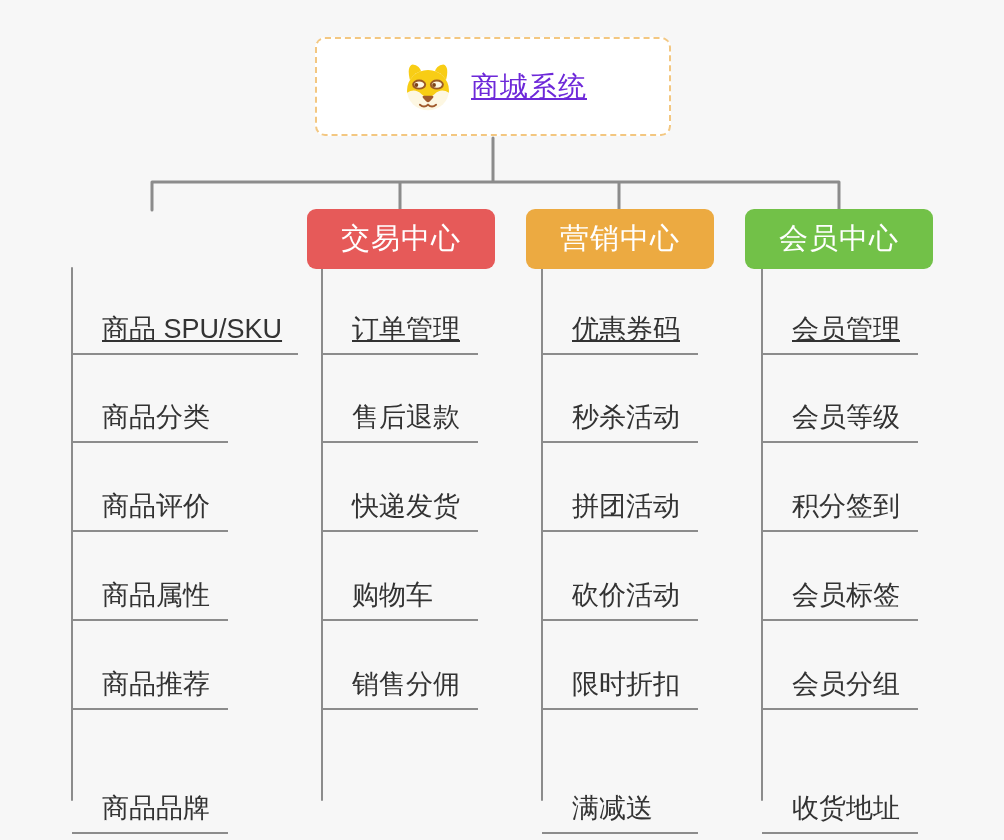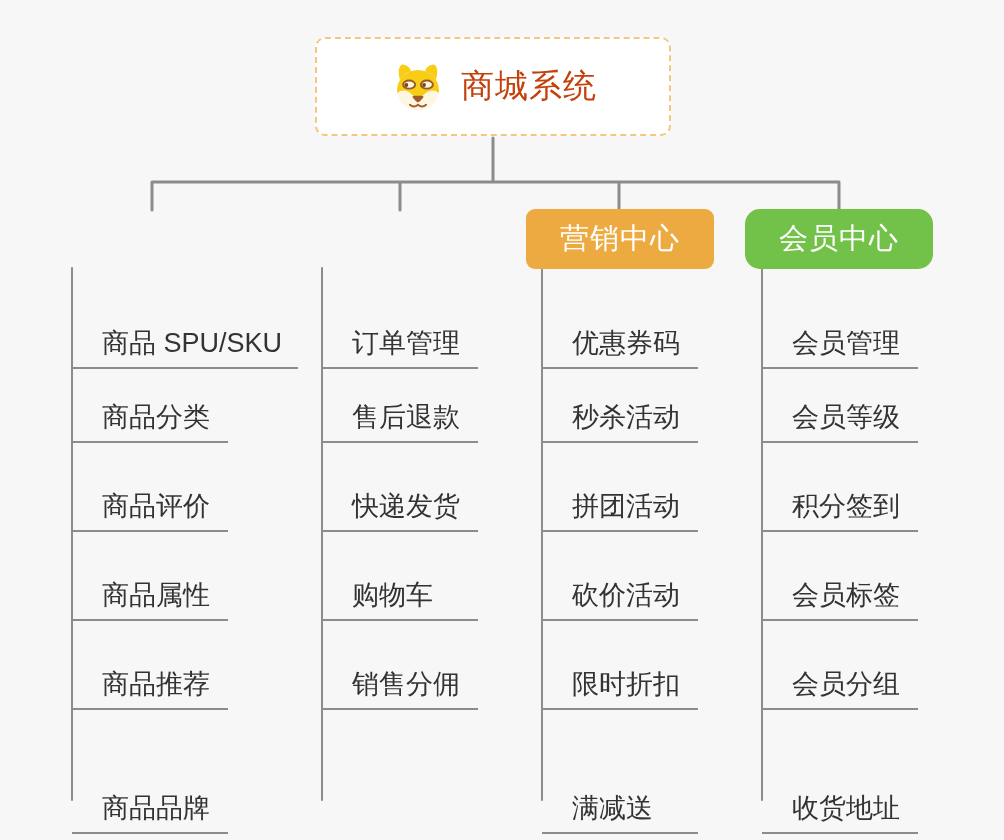--- a/index.html
+++ b/index.html
@@ -11,41 +11,41 @@
   .stage{position:absolute;inset:0;width:1004px;height:840px;}
   svg.connectors{position:absolute;left:0;top:0;z-index:0;}
 
   
   .root-node{
     position:absolute;left:315px;top:37px;width:356px;height:99px;
     background:#ffffff;border:2px dashed #f3c781;border-radius:10px;
     display:flex;align-items:center;justify-content:center;gap:14px;
     z-index:2;box-sizing:border-box;
   }
-  .root-title{font-size:33px;color:#c2410c;letter-spacing:1px;white-space:nowrap;}
+  .root-title{font-size:28px;color:#6d28d9;letter-spacing:1px;white-space:nowrap;text-decoration:underline;}
   .root-icon{width:58px;height:54px;flex:0 0 auto;}
 
   
   .branch-header{
     position:absolute;top:209px;width:188px;height:60px;border-radius:9px;
     display:flex;align-items:center;justify-content:center;
     color:#ffffff;font-size:29px;z-index:2;letter-spacing:1px;
   }
   .bh-1{left:57px;}  .bh-2{left:307px;}  .bh-3{left:526px;}  .bh-4{left:745px;}
 
   
   .branch-col{position:absolute;top:269px;width:250px;height:540px;z-index:1;}
   .col-1{left:72px;} .col-2{left:322px;} .col-3{left:542px;} .col-4{left:762px;}
   .sub-item{
     position:absolute;left:0;white-space:nowrap;
     font-size:27px;color:#333333;line-height:44px;
     padding:0 16px 2px 30px;border-bottom:2px solid #8c8c8c;
     min-width:110px;
   }
-  .sub-item:nth-child(1){top:52px;}
+  .sub-item:nth-child(1){top:38px;text-decoration:underline;}
   .sub-item:nth-child(2){top:126px;}
   .sub-item:nth-child(3){top:215px;}
   .sub-item:nth-child(4){top:304px;}
   .sub-item:nth-child(5){top:393px;}
   .sub-item:nth-child(6){top:482px;margin-top:35px;}
 </style>
 </head>
 <body>
 
 <div class="stage">
@@ -66,24 +66,27 @@
       <ellipse cx="25" cy="30" rx="7.5" ry="5" fill="#fdf7e2" stroke="#9c5b25" stroke-width="2.4"></ellipse>
       <ellipse cx="47" cy="30" rx="7.5" ry="5" fill="#fdf7e2" stroke="#9c5b25" stroke-width="2.4"></ellipse>
       <circle cx="21.5" cy="30.5" r="2.4" fill="#7d4418"></circle>
       <circle cx="43.5" cy="30.5" r="2.4" fill="#7d4418"></circle>
       <path d="M31,44 h10 q2.5,0 1.4,2.4 l-4,4.4 q-2.4,2.4 -4.8,0 l-4,-4.4 q-1.1,-2.4 1.4,-2.4 Z" fill="#a05a2c"></path>
       <path d="M26,55 q5,4.5 10,0 q5,4.5 10,0" stroke="#a05a2c" stroke-width="2.4" fill="none" stroke-linecap="round"></path>
     </svg>
     <span class="root-title">商城系统</span>
   </div>
 
+  <div class="branch-header bh-2" style="background: rgb(230, 90, 89);">
+    <span>交易中心</span>
+  </div>
   <div class="branch-header bh-3" style="background: rgb(236, 170, 65);">
     <span>营销中心</span>
   </div>
-  <div class="branch-header bh-4" style="background: rgb(114, 193, 72); border-radius: 15px;">
+  <div class="branch-header bh-4" style="background: rgb(114, 193, 72);">
     <span>会员中心</span>
   </div>
 
   <div class="branch-col col-1">
     <div class="sub-item">商品 SPU/SKU</div>
     <div class="sub-item">商品分类</div>
     <div class="sub-item">商品评价</div>
     <div class="sub-item">商品属性</div>
     <div class="sub-item">商品推荐</div>
     <div class="sub-item">商品品牌</div>

